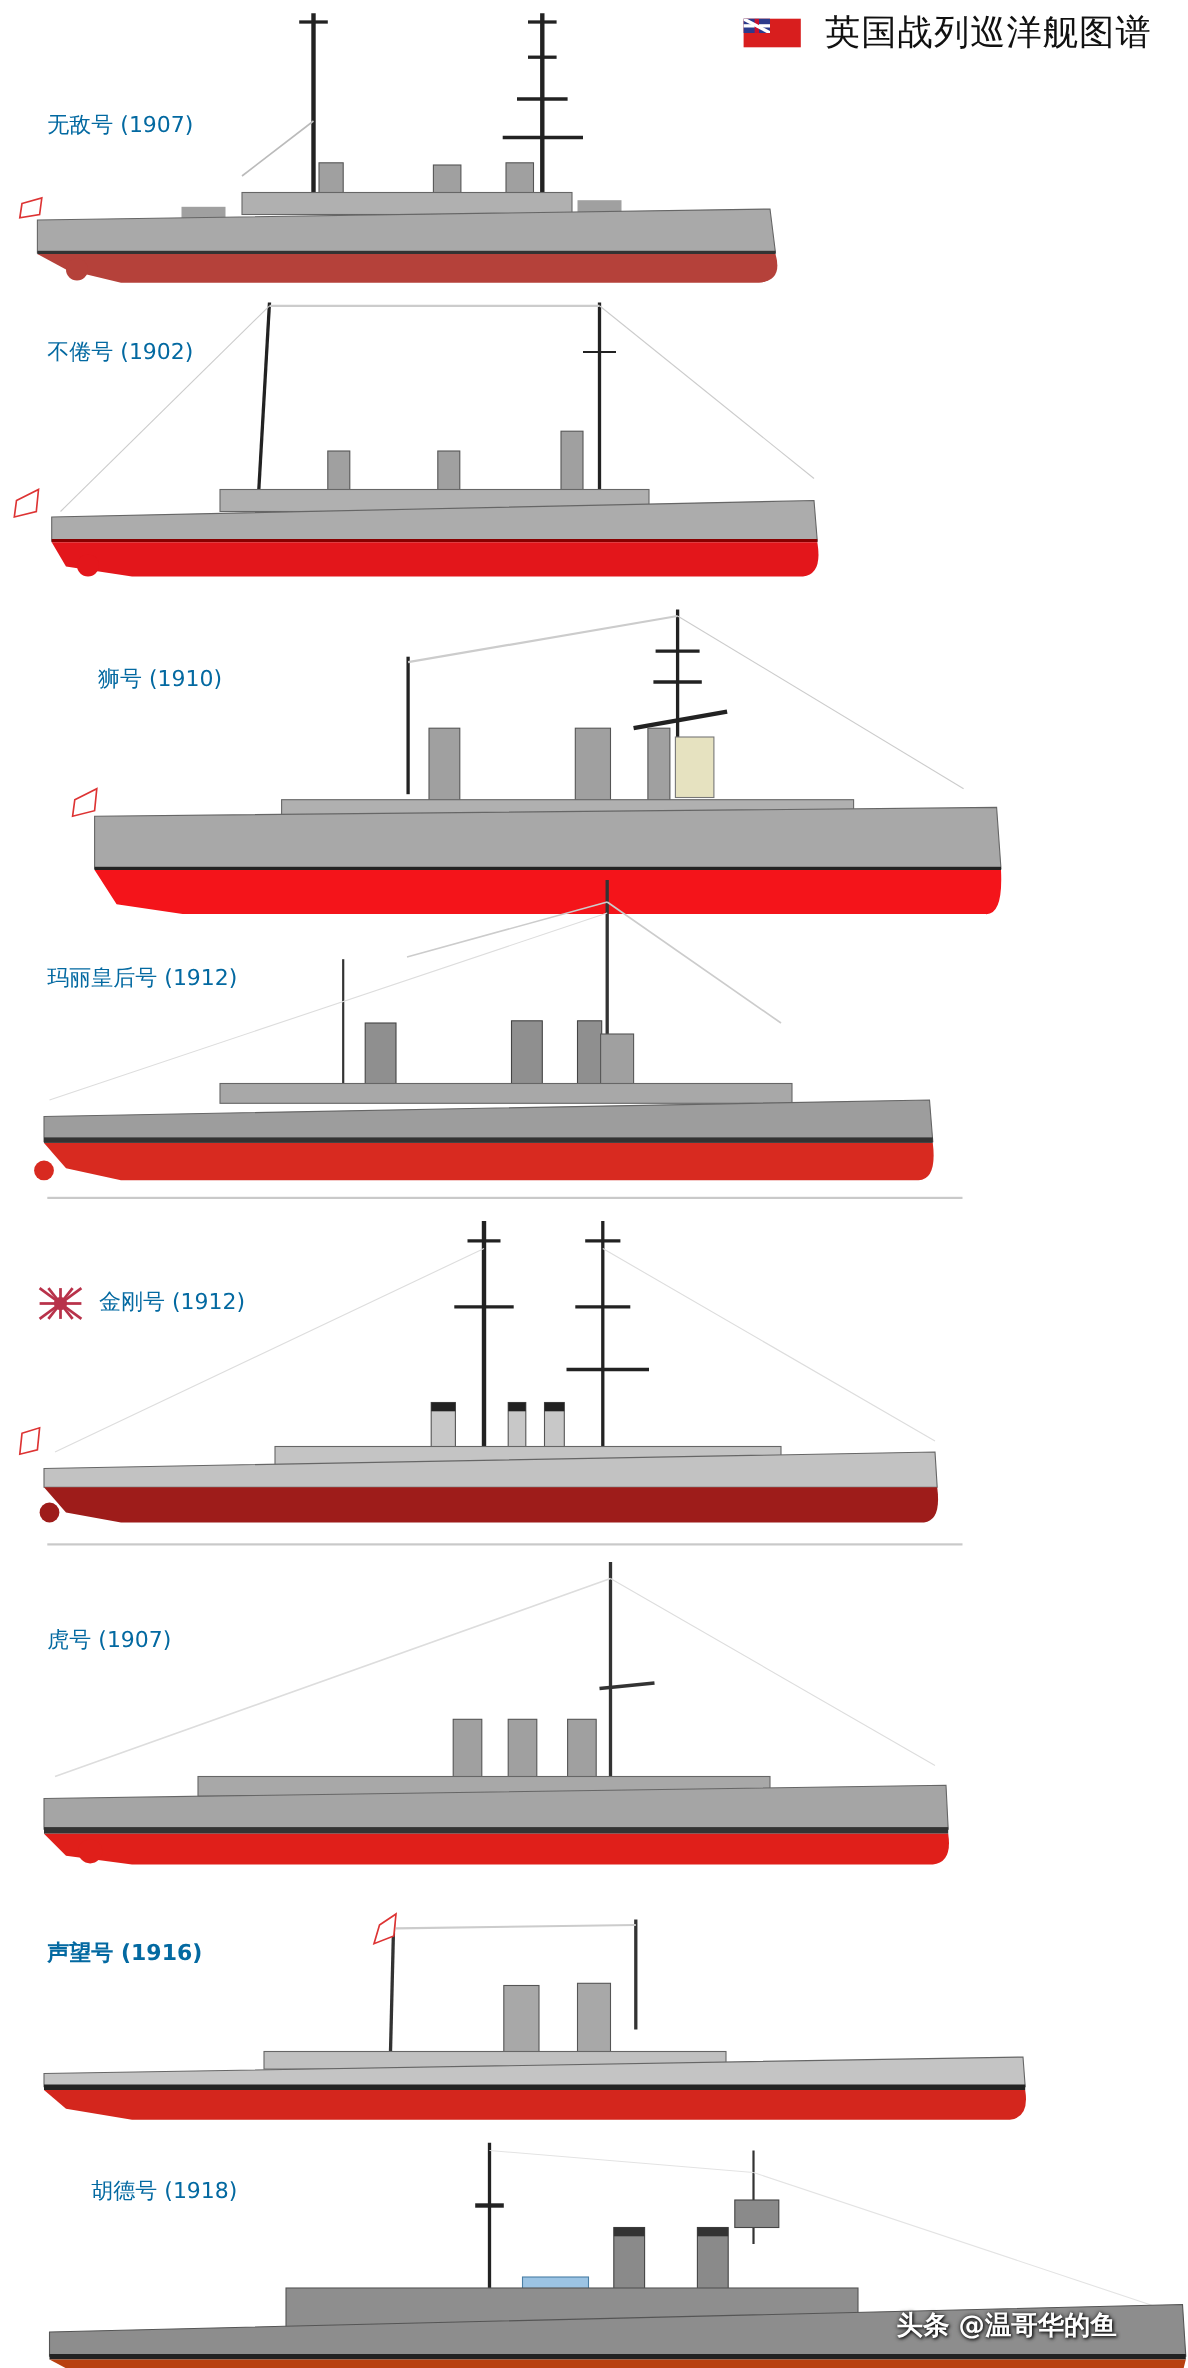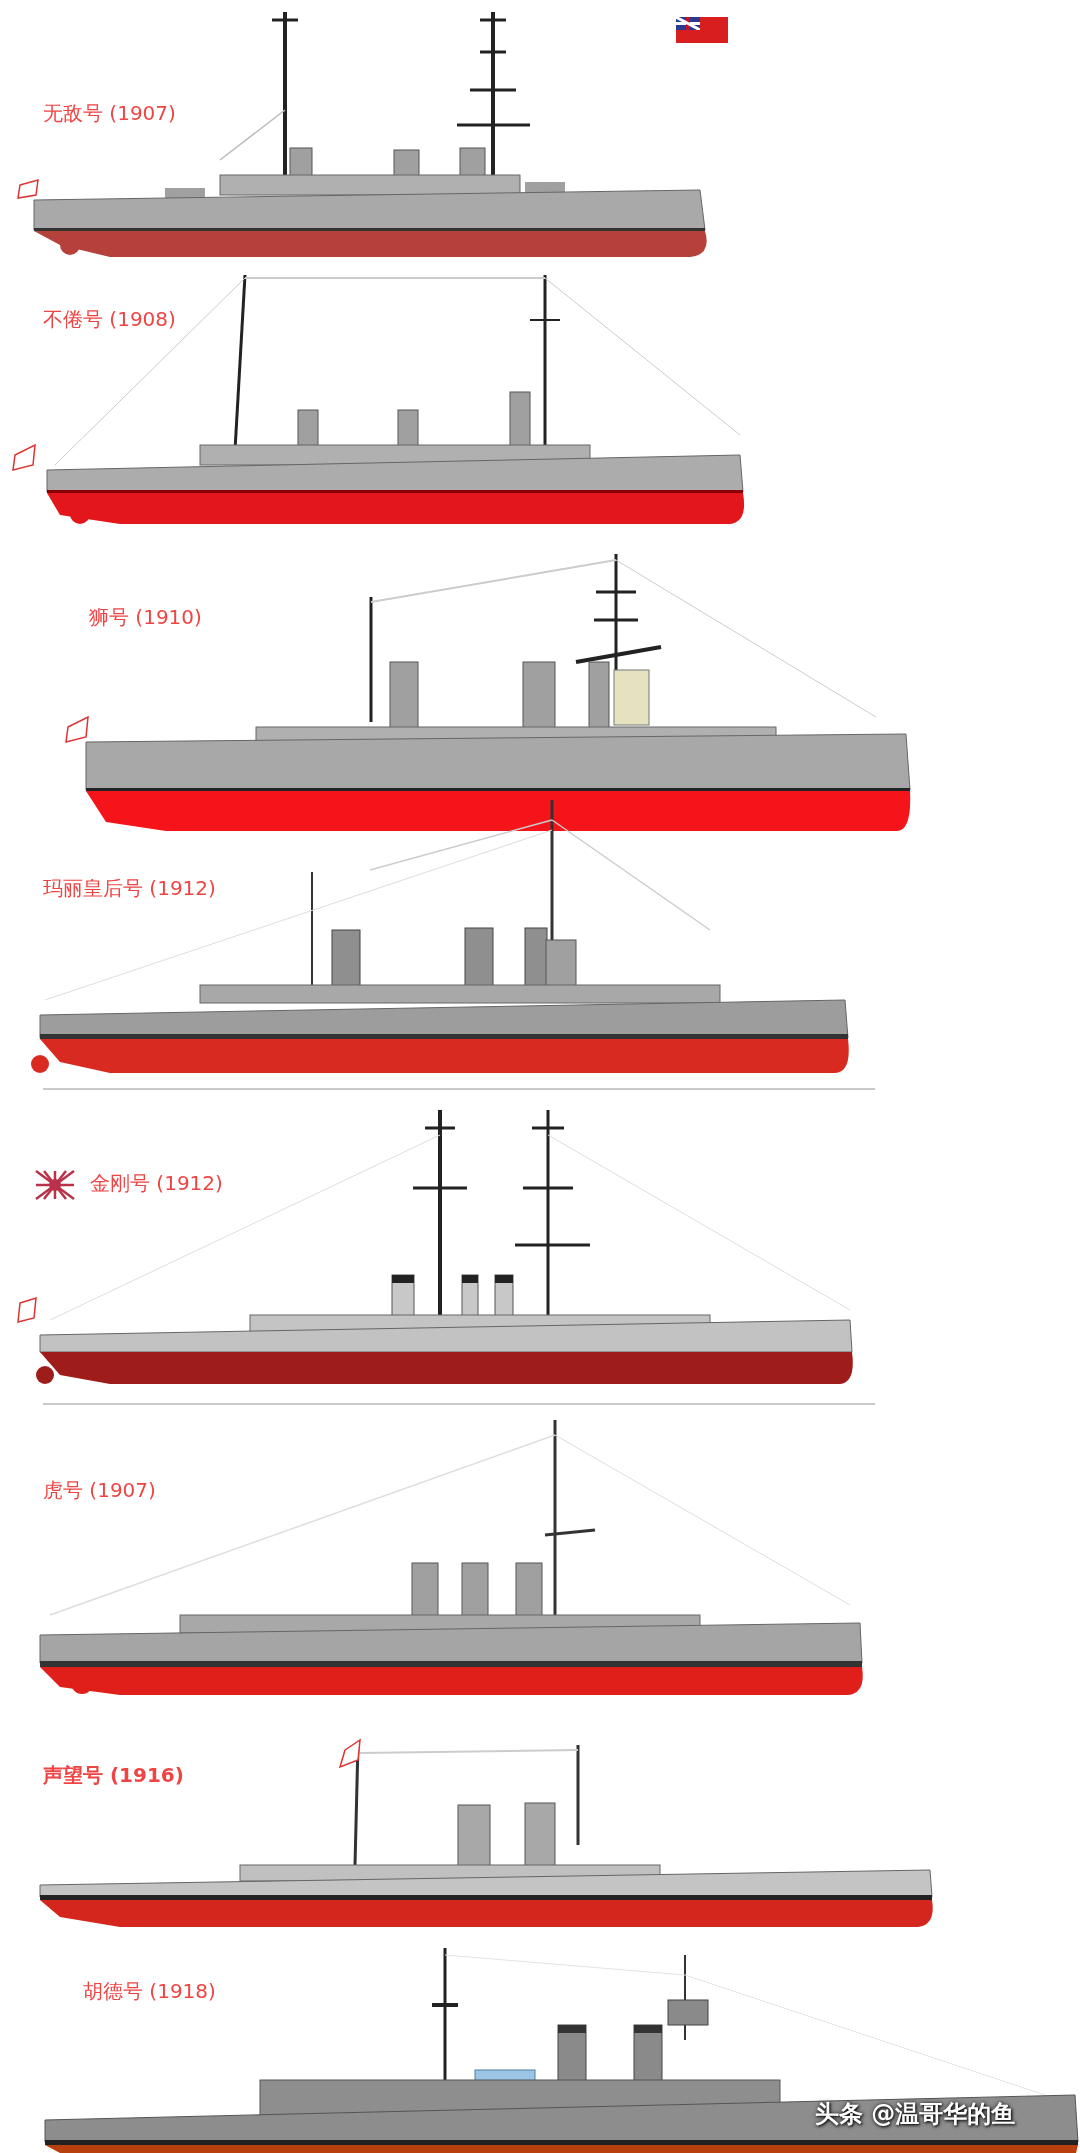--- a/index.html
+++ b/index.html
@@ -5,35 +5,36 @@
   html,body{margin:0;padding:0;background:#ffffff;}
   body{width:1080px;height:2153px;position:relative;overflow:hidden;font-family:"DejaVu Sans","Liberation Sans",sans-serif;}
   .title{position:absolute;left:676px;top:8px;height:44px;display:flex;align-items:center;}
   .title .flag{width:52px;height:26px;background:#d81e1e;position:relative;margin-right:22px;}
   .title .flag .uj{position:absolute;left:0;top:0;width:24px;height:13px;background:#2b3a8c;overflow:hidden;}
   .title .flag .uj:before,.title .flag .uj:after{content:"";position:absolute;left:-4px;top:5px;width:32px;height:3px;background:#fff;}
   .title .flag .uj:after{transform:rotate(28deg);}
   .title .flag .uj i{position:absolute;left:10px;top:0;width:4px;height:13px;background:#c8102e;}
   .title .text{font-size:32px;color:#111;letter-spacing:1px;}
   .ship{position:absolute;left:0;width:1080px;}
-  .label{position:absolute;font-size:20px;color:#ef4444;white-space:nowrap;}
+  .label{position:absolute;font-size:20px;color:#0369a1;white-space:nowrap;}
   .divider{position:absolute;left:43px;width:832px;height:2px;background:#c9c9c9;}
   .rising-sun{display:inline-block;width:38px;height:28px;vertical-align:middle;margin-right:16px;}
   .watermark{position:absolute;left:815px;top:2098px;font-size:24px;color:#fff;font-weight:bold;text-shadow:1px 1px 3px #000,0 0 4px #333;white-space:nowrap;}
   svg{position:absolute;left:0;top:0;overflow:visible;}
 </style>
 </head>
 <body>
 
 <div class="title">
   <span class="flag">
       <span class="uj">
         <i></i>
       </span>
     </span>
+  <span class="text">英国战列巡洋舰图谱</span>
 </div>
 
 <div class="ship" style="top:0;height:270px;">
   <div class="label" style="left:43px;top:100px;">无敌号 (1907)</div>
   <svg width="1080" height="270">
     <line x1="285" y1="12" x2="285" y2="185" stroke="#222" stroke-width="4"></line>
     <line x1="272" y1="20" x2="298" y2="20" stroke="#222" stroke-width="3"></line>
     <line x1="493" y1="12" x2="493" y2="180" stroke="#222" stroke-width="4"></line>
     <line x1="480" y1="20" x2="506" y2="20" stroke="#222" stroke-width="3"></line>
     <line x1="480" y1="52" x2="506" y2="52" stroke="#222" stroke-width="3"></line>
@@ -48,21 +49,21 @@
     <rect x="525" y="182" width="40" height="14" fill="#a0a0a0"></rect>
     <polygon points="34,200 700,190 705,230 34,230" fill="#a9a9a9" stroke="#666"></polygon>
     <rect x="34" y="228" width="671" height="3" fill="#333"></rect>
     <path d="M34,231 L705,231 Q712,255 690,257 L110,257 L60,245 Z" fill="#b5413a"></path>
     <circle cx="70" cy="245" r="10" fill="#b5413a"></circle>
     <polygon points="20,185 38,180 36,195 18,198" fill="#fff" stroke="#d33" stroke-width="1.5"></polygon>
   </svg>
 </div>
 
 <div class="ship" style="top:270px;height:270px;">
-  <div class="label" style="left:43px;top:36px;">不倦号 (1908)</div>
+  <div class="label" style="left:43px;top:36px;">不倦号 (1902)</div>
   <svg width="1080" height="270">
     <line x1="245" y1="5" x2="235" y2="180" stroke="#222" stroke-width="3"></line>
     <line x1="545" y1="5" x2="545" y2="175" stroke="#222" stroke-width="3"></line>
     <line x1="530" y1="50" x2="560" y2="50" stroke="#222" stroke-width="2"></line>
     <line x1="245" y1="8" x2="545" y2="8" stroke="#ccc" stroke-width="2"></line>
     <line x1="245" y1="8" x2="55" y2="195" stroke="#ccc" stroke-width="1"></line>
     <line x1="545" y1="8" x2="740" y2="165" stroke="#ccc" stroke-width="1"></line>
     <rect x="298" y="140" width="20" height="50" fill="#a0a0a0" stroke="#555"></rect>
     <rect x="398" y="140" width="20" height="50" fill="#a0a0a0" stroke="#555"></rect>
     <rect x="510" y="122" width="20" height="68" fill="#a0a0a0" stroke="#555"></rect>

